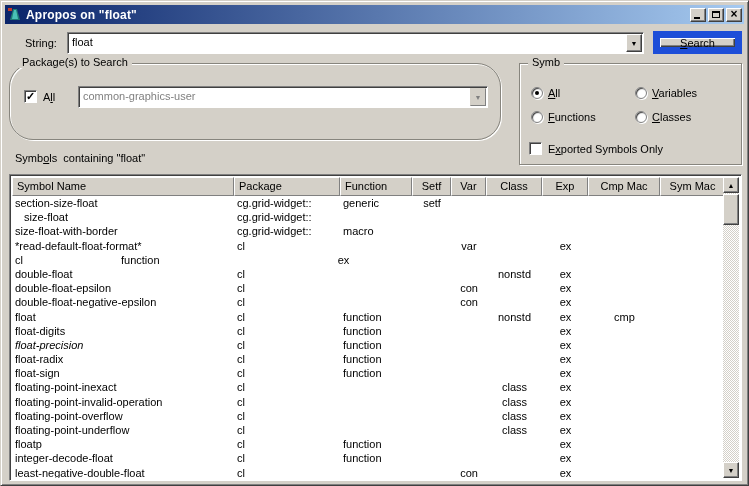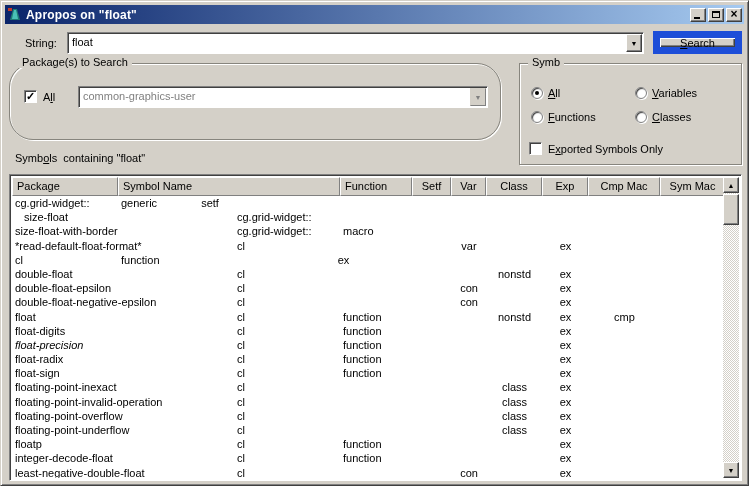--- a/index.html
+++ b/index.html
@@ -192,32 +192,33 @@
       </span><span></span>
     <span class="checkbox cb-exported"></span>
     <span class="cb-exported-label"><span>E</span><span class="u">x</span><span>ported Symbols Only</span></span>
   </div>
 
   <span class="caption"><span>Symb</span><span class="u">o</span><span>ls  containing "float"</span></span>
 
   <div class="listbox">
     <div class="list-inner">
       <div class="header-row">
+          <div class="hcell" style="width: 222px; text-align: left;">Symbol Name</div>
           <div class="hcell" style="width: 106px; text-align: left;">Package</div>
-          <div class="hcell" style="width: 222px; text-align: left;">Symbol Name</div>
           <div class="hcell" style="width: 72px; text-align: left;">Function</div>
           <div class="hcell" style="width: 39px; text-align: center;">Setf</div>
           <div class="hcell" style="width: 35px; text-align: center;">Var</div>
           <div class="hcell" style="width: 56px; text-align: center;">Class</div>
           <div class="hcell" style="width: 46px; text-align: center;">Exp</div>
           <div class="hcell" style="width: 72px; text-align: center;">Cmp Mac</div>
           <div class="hcell" style="width: 65px; text-align: center;">Sym Mac</div>
         </div>
       <div class="table-body">
           <div class="trow">
+            <div class="tcell" style="width: 222px; text-align: left;">section-size-float</div>
             <div class="tcell" style="width: 106px; text-align: left;">cg.grid-widget::</div>
             <div class="tcell" style="width: 72px; text-align: left;">generic</div>
             <div class="tcell" style="width: 39px; text-align: center;">setf</div>
             <div class="tcell" style="width: 35px; text-align: center;"></div>
             <div class="tcell" style="width: 56px; text-align: center;"></div>
             <div class="tcell" style="width: 46px; text-align: center;"></div>
             <div class="tcell" style="width: 72px; text-align: center;"></div>
             <div class="tcell" style="width: 65px; text-align: center;"></div>
           </div>
           <div class="trow">

